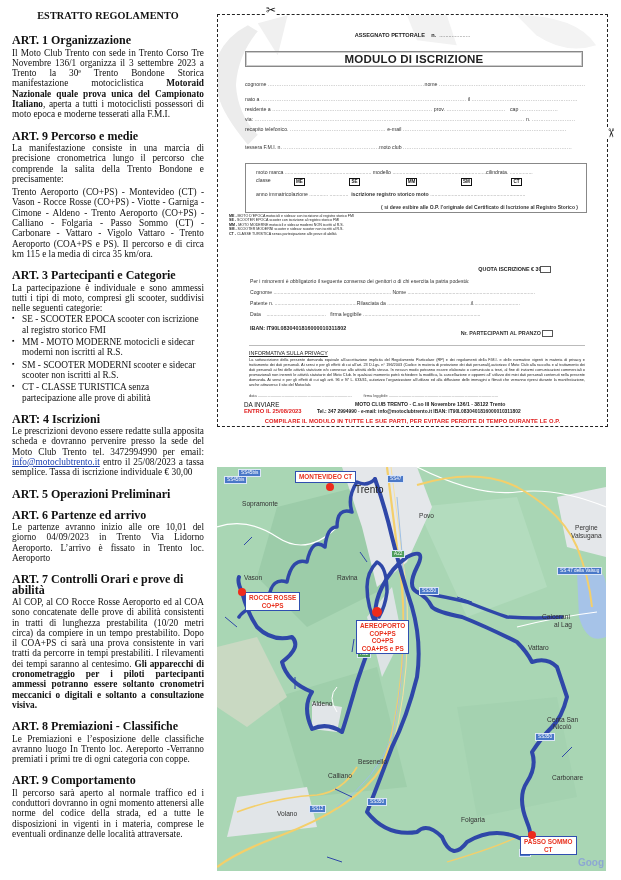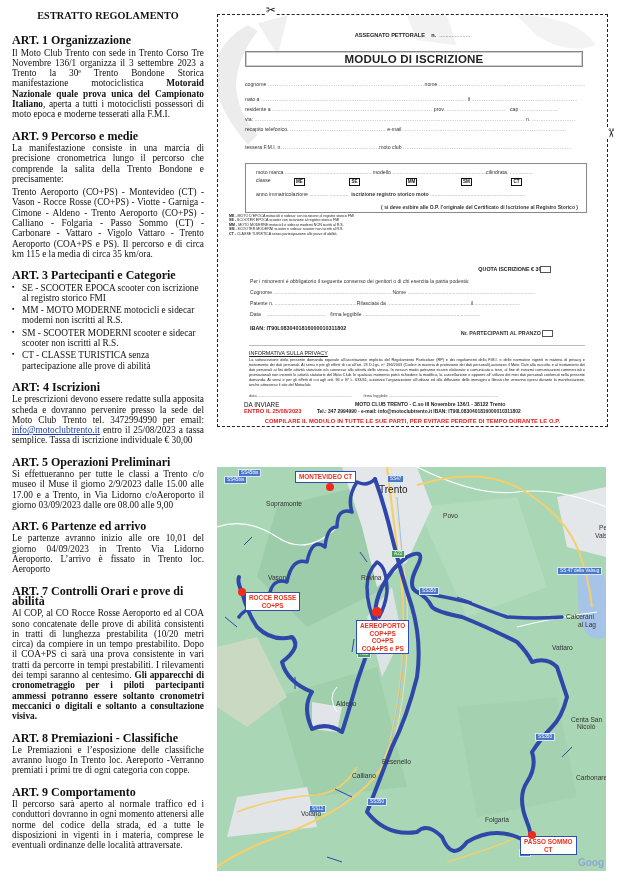--- a/index.html
+++ b/index.html
@@ -46,21 +46,21 @@
   #form .priv-sign { position: absolute; left: 31px; top: 378px; font-size: 3.9px; color:#444; white-space: nowrap; }
   #form .send { position: absolute; left: 26px; top: 386px; font-size: 6.3px; color:#111; }
   #form .deadline { position: absolute; left: 26px; top: 393px; font-size: 5.8px; font-weight: bold; color: #e02020; }
   #form .club { position: absolute; left: 137px; top: 386px; font-size: 5.1px; font-weight: bold; }
   #form .contacts { position: absolute; left: 99px; top: 394px; font-size: 4.9px; font-weight: bold; }
   #form .warning { position: absolute; left: 0; right: 0; top: 403px; text-align: center; font-size: 5.8px; font-weight: bold; color: #e02020; letter-spacing: 0.1px; }
 
   
   #map { position: absolute; left: 217px; top: 467px; width: 389px; height: 404px; overflow: hidden; background: #a9d6b4; }
   #map svg { position: absolute; left: 0; top: 0; }
-  .place { position: absolute; font-family: "Liberation Sans", sans-serif; font-size: 6.6px; color: #333; white-space: nowrap; padding-left: 24px; }
+  .place { position: absolute; font-family: "Liberation Sans", sans-serif; font-size: 6.6px; color: #333; white-space: nowrap; }
   .place.big { font-size: 10px; color: #222; }
   .road-shield { position: absolute; font-family: "Liberation Sans", sans-serif; font-size: 4.7px; color: #fff; background: #4a78c8; border: 1px solid #dbe6f7; padding: 0 2px; line-height: 6px; white-space: nowrap; }
   .cp-label { position: absolute; background: #fff; border: 1.5px solid #2f4fb0; font-family: "Liberation Sans", sans-serif; font-weight: bold; font-size: 6.4px; color: #e8321f; text-align: center; line-height: 7.6px; padding: 1px 3px; white-space: nowrap; }
   .cp-dot { position: absolute; width: 8px; height: 8px; border-radius: 50%; background: #ee2b1c; }
   .google { position: absolute; right: 2px; bottom: 3px; font-family: "Liberation Sans", sans-serif; font-size: 10px; font-weight: bold; color: #8aa3d6; opacity: 0.9; }
 </style>
 </head>
 <body>
 
 <div id="rules">
@@ -72,36 +72,36 @@
   </div>
 
   <div class="art">
     <h3>ART. 9 Percorso e medie</h3>
     <p>La manifestazione consiste in una marcia di precisione cronometrica lungo il percorso che comprende la salita della Trento Bondone e precisamente:</p>
     <p>Trento Aeroporto (CO+PS) - Montevideo (CT) -Vason - Rocce Rosse (CO+PS) - Viotte - Garniga - Cimone - Aldeno - Trento Aeroporto (CO+PS) - Calliano - Folgaria - Passo Sommo (CT) - Carbonare - Vattaro - Vigolo Vattaro - Trento Aeroporto (COA+PS e PS). Il percorso e di circa km 115 e la media di circa 35 km/ora.</p>
   </div>
 
   <div class="art">
     <h3>ART. 3 Partecipanti e Categorie</h3>
+    <p>La partecipazione è individuale e sono ammessi tutti i tipi di moto, compresi gli scooter, suddivisi nelle seguenti categorie:</p>
     <ul>
       <li><span>SE - SCOOTER EPOCA</span><span> scooter con iscrizione al registro storico FMI</span></li>
       <li><span>MM - MOTO MODERNE</span><span> motocicli e sidecar moderni non iscritti al R.S.</span></li>
       <li><span>SM - SCOOTER MODERNI</span><span> scooter e sidecar scooter non iscritti al R.S.</span></li>
       <li><span>CT - CLASSE TURISTICA</span><span> senza partecipazione alle prove di abilità</span></li>
     </ul>
   </div>
 
   <div class="art">
     <h3>ART: 4 Iscrizioni</h3>
     <p><span>Le prescrizioni devono essere redatte sulla apposita scheda e dovranno pervenire presso la sede del Moto Club Trento tel. 3472994990 per email: </span><a>info@motoclubtrento.it</a><span> entro il 25/08/2023 a tassa semplice. Tassa di iscrizione individuale € 30,00</span></p>
   </div>
 
   <div class="art">
     <h3>ART. 5 Operazioni Preliminari</h3>
-    <p>Si effettueranno per tutte le classi a Trento c/o museo il Muse il giorno 2/9/2023 dalle 15.00 alle 17.00 e a Trento, in Via Lidorno c/oAeroporto il giorno 03/09/2023 dalle ore 08.00 alle 9,00</p>
   </div>
 
   <div class="art">
     <h3>ART. 6 Partenze ed arrivo</h3>
     <p>Le partenze avranno inizio alle ore 10,01 del giorno 04/09/2023 in Trento Via Lidorno Aeroporto. L’arrivo è fissato in Trento loc. Aeroporto</p>
   </div>
 
   <div class="art">
     <h3>ART. 7 Controlli Orari e prove di abilità</h3>
     <p><span>Al COP, al CO Rocce Rosse Aeroporto ed al COA sono concatenate delle prove di abilità consistenti in tratti di lunghezza prestabilita (10/20 metri circa) da compiere in un tempo prestabilito. Dopo il COA+PS ci sarà una prova consistente in vari tratti da percorre in tempi prestabiliti. I rilevamenti dei tempi saranno al centesimo. </span><b>Gli apparecchi di cronometraggio per i piloti partecipanti ammessi potranno essere soltanto cronometri meccanici o digitali e soltanto a consultazione visiva.</b></p>

